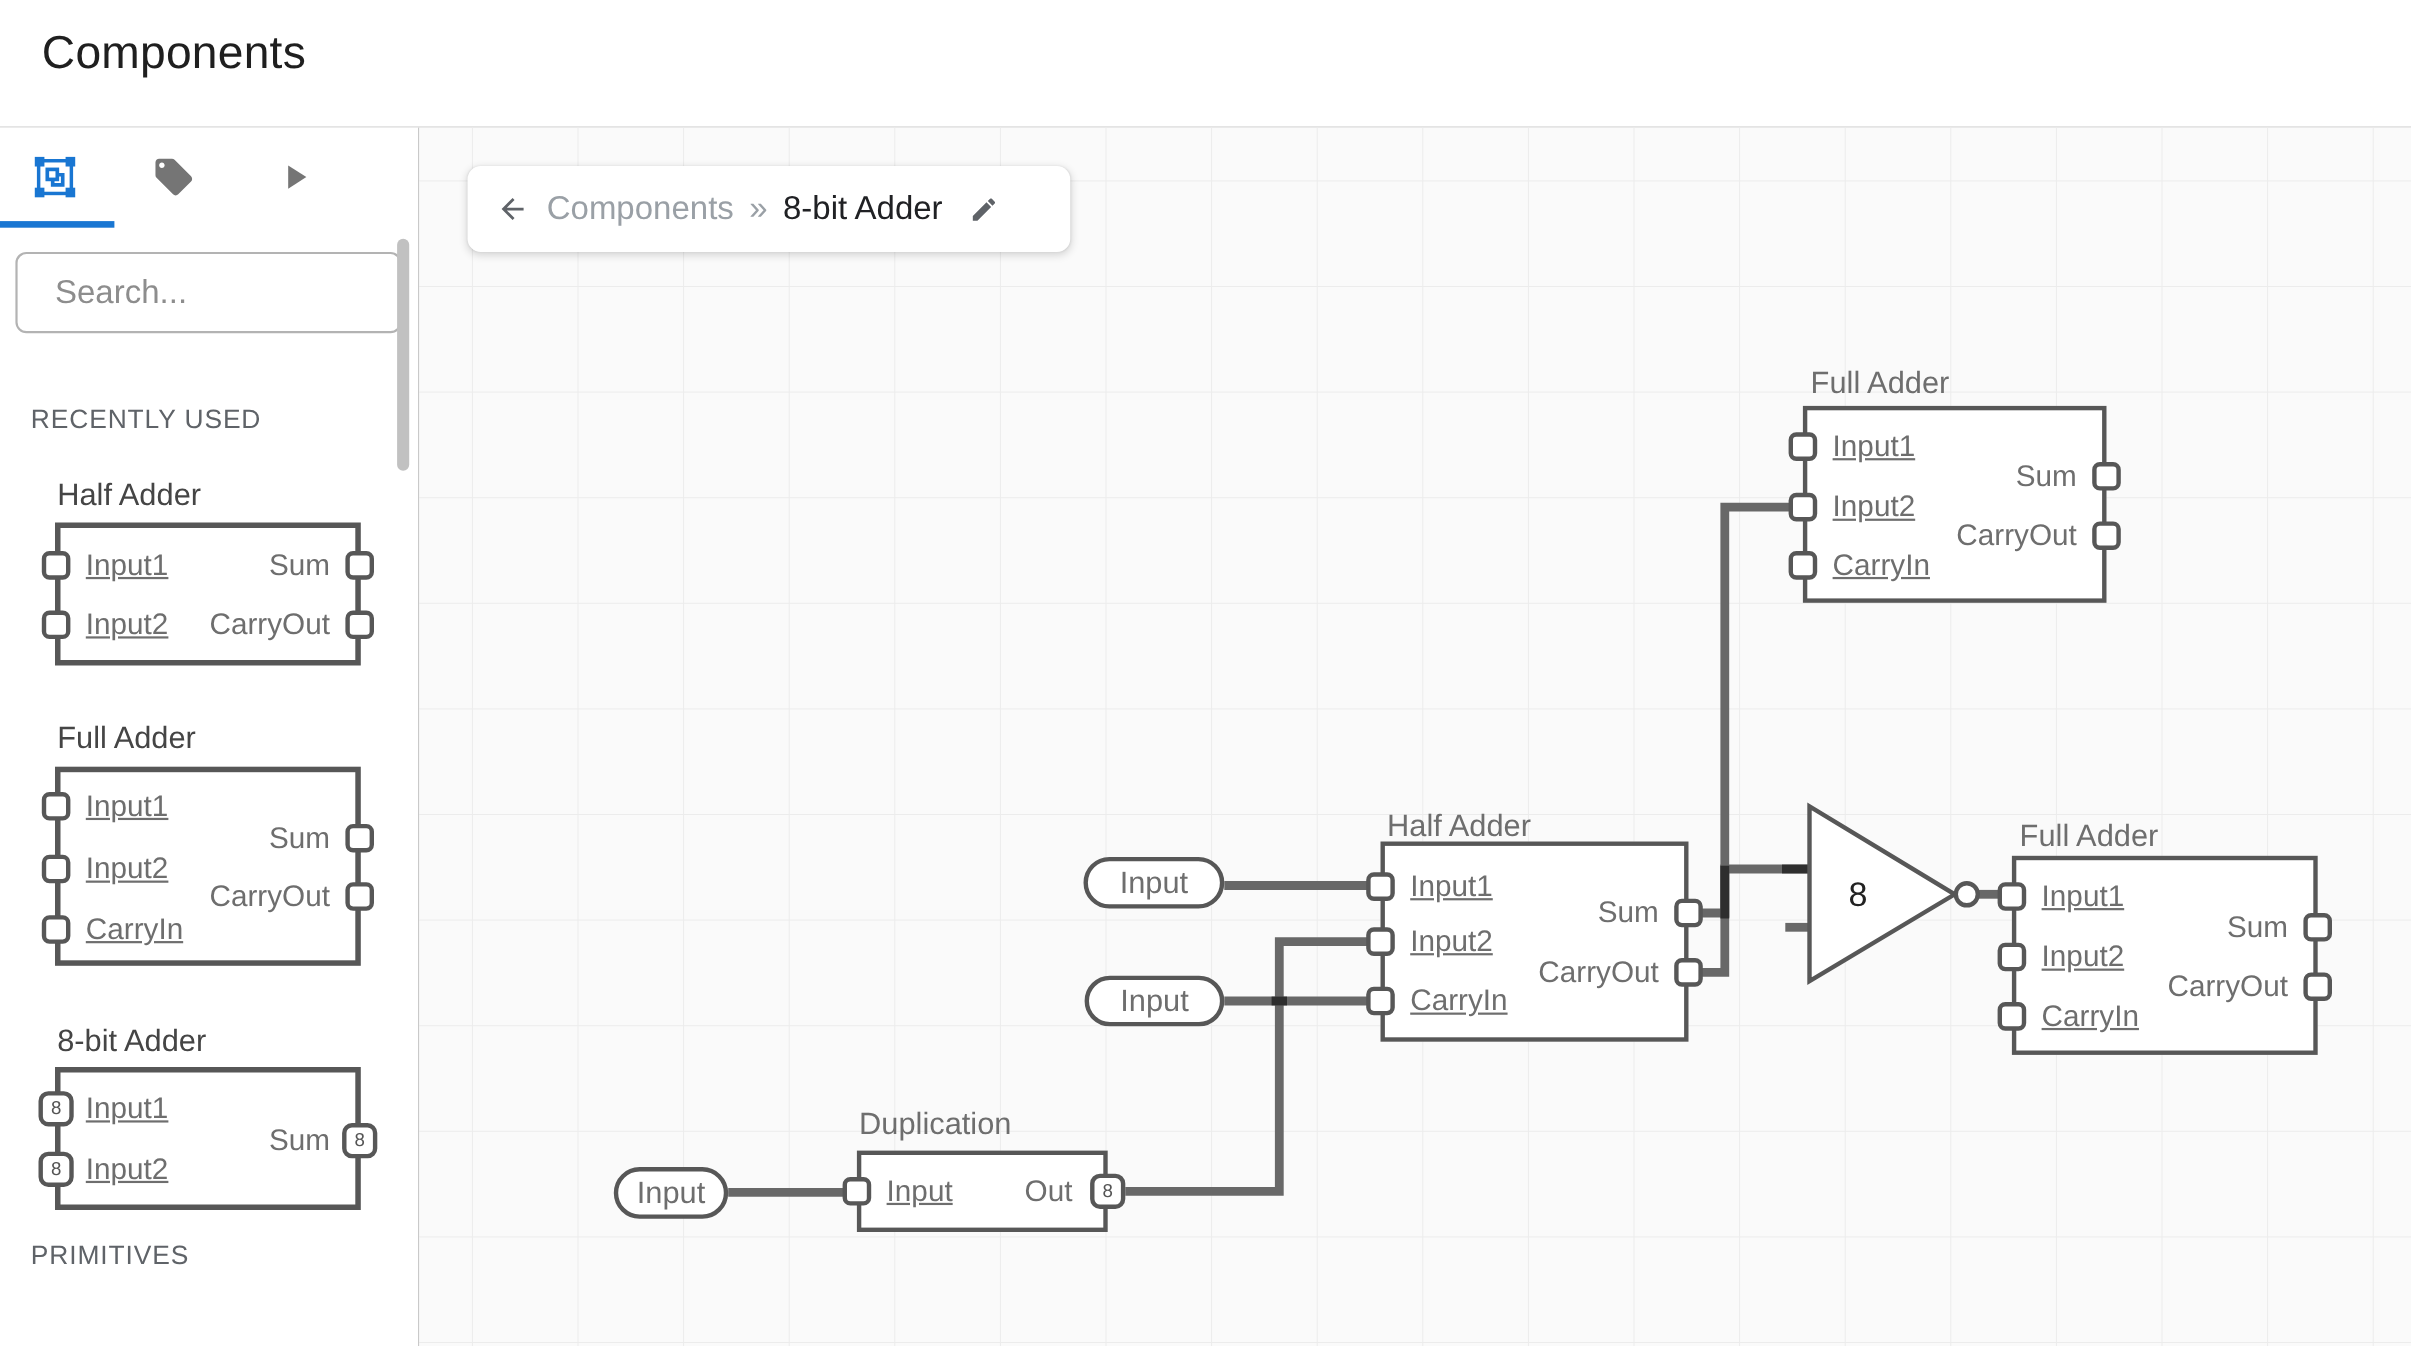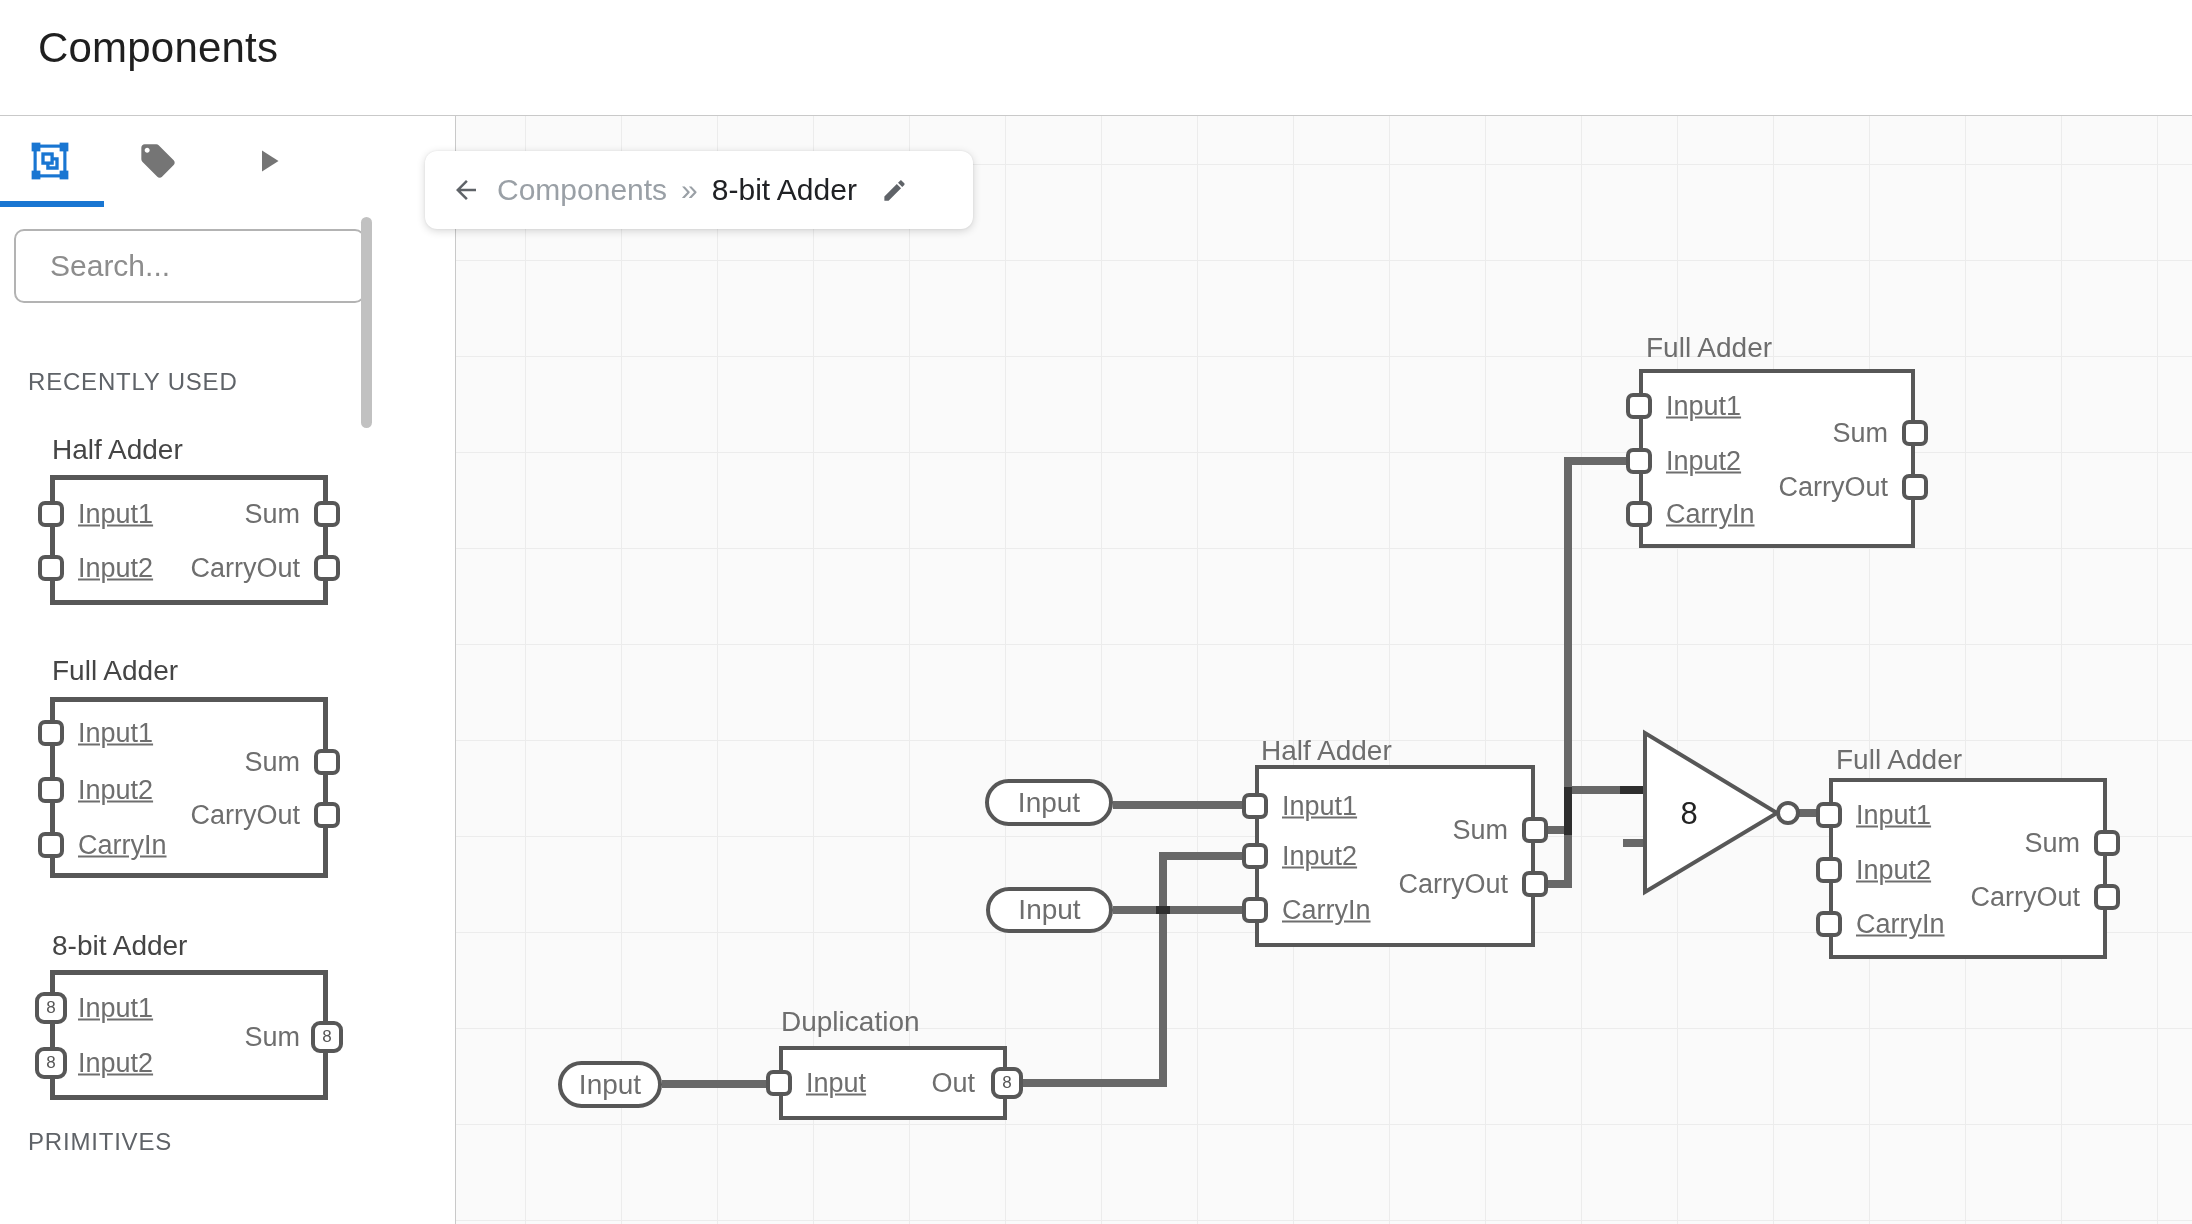--- a/index.html
+++ b/index.html
@@ -6,21 +6,21 @@
   html,body { width:2192px; height:1224px; overflow:hidden; background:#fff;
               font-family:"Liberation Sans", sans-serif; }
   .app { position:relative; width:2192px; height:1224px; }
 
   
   .app-title { position:absolute; left:38px; top:24px; font-size:42px; font-weight:500;
                color:#1f1f1f; letter-spacing:.2px; }
   .header-divider { position:absolute; left:0; top:115px; width:2192px; height:1px; background:#c9c9c9; }
 
   
-  .sidebar { position:absolute; left:0; top:116px; width:456px; height:1108px;
+  .sidebar { position:absolute; left:0; top:116px; width:381px; height:1108px;
              background:#fff; border-right:1px solid #c9c9c9; }
   .tab { position:absolute; top:0; width:107px; height:86px; cursor:pointer; }
   .tab svg { position:absolute; }
   .tab-underline { position:absolute; left:0; top:85px; width:104px; height:6px; background:#1976d2; }
   .searchbox { position:absolute; left:14px; top:113px; width:351px; height:74px;
                border:2px solid #b3b3b3; border-radius:10px; background:#fff;
                display:flex; align-items:center; padding:0 16px; }
   .searchbox input { border:none; outline:none; flex:1; font-size:30px; color:#444;
                      margin-left:18px; font-family:"Liberation Sans",sans-serif; background:transparent; }
   .searchbox input::placeholder { color:#8d8d8d; }

